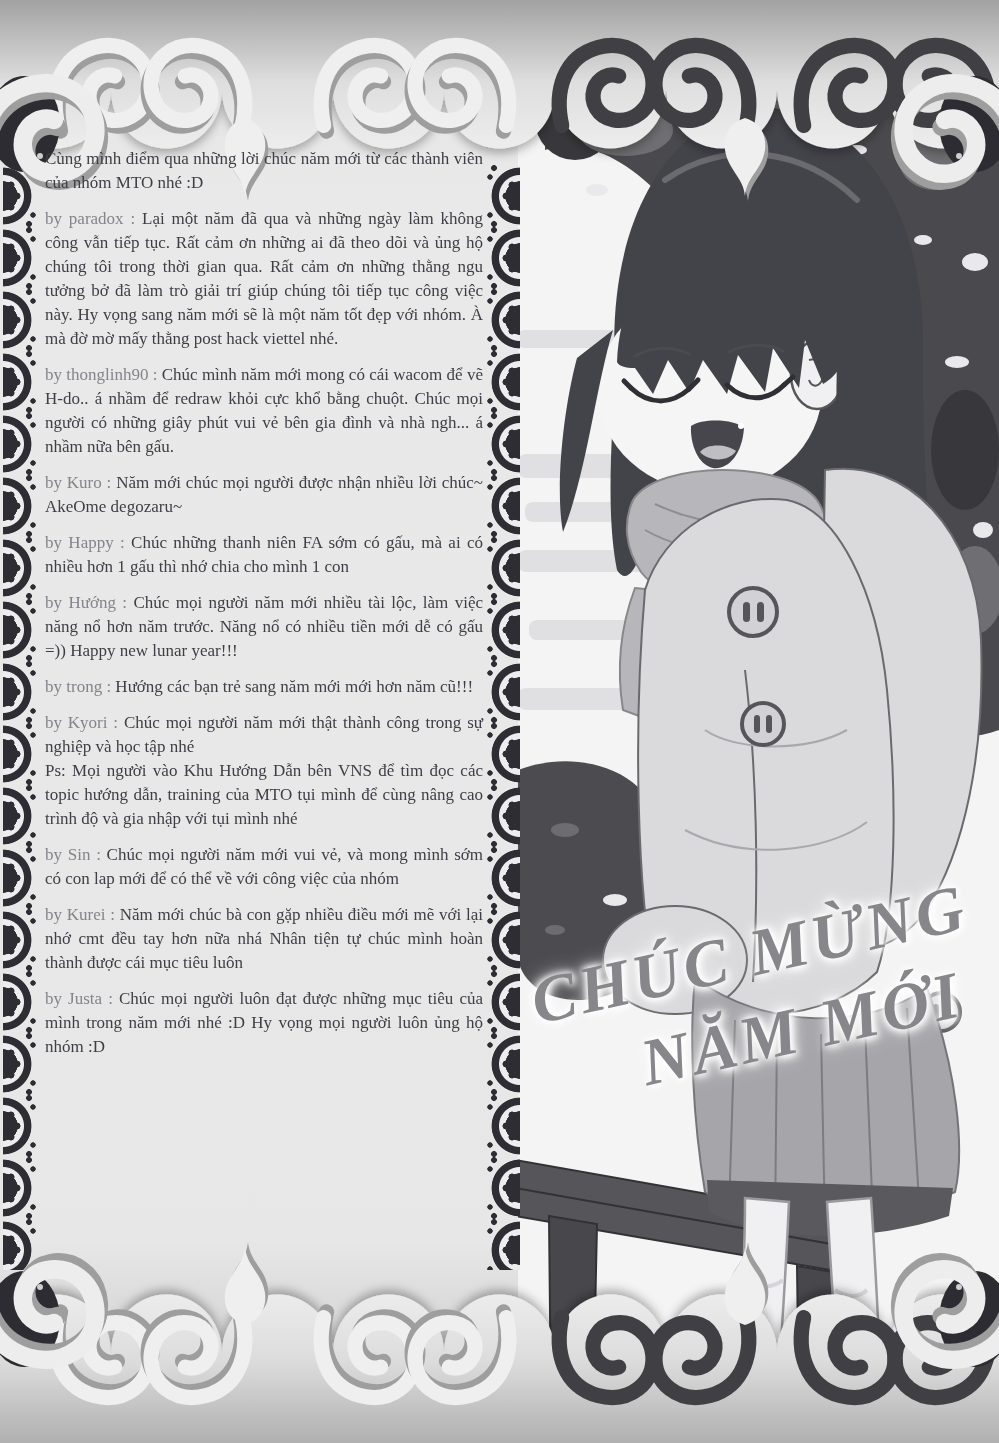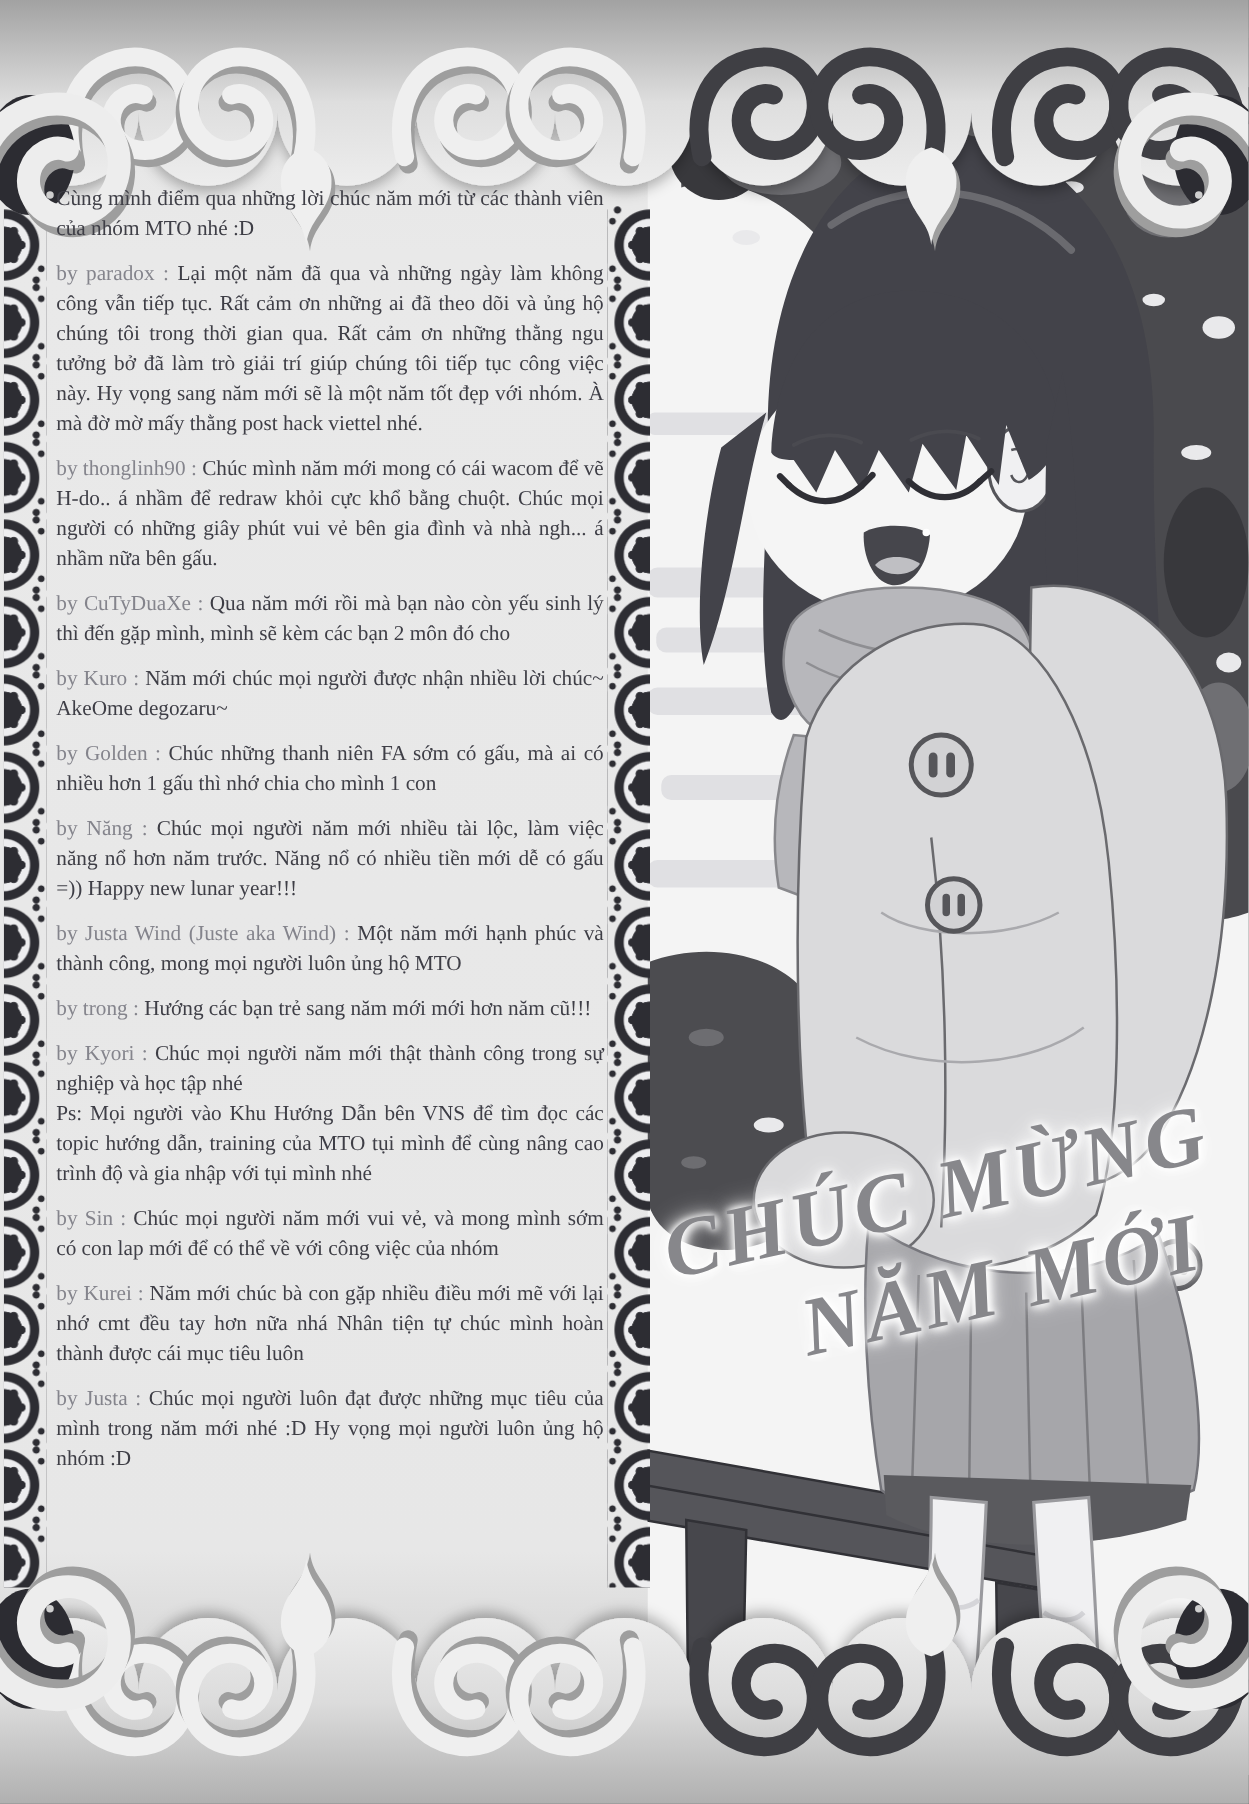--- a/index.html
+++ b/index.html
@@ -279,29 +279,27 @@
   <div class="lace lace-left"></div>
   <div class="lace lace-mid"></div>
 
   <div class="text-column">
     <p class="msg-block">Cùng mình điểm qua những lời chúc năm mới từ các thành viên của nhóm MTO nhé :D</p>
     <div id="messages-list">
     <p class="msg-block"><span class="byline">by paradox : </span><span>Lại một năm đã qua và những ngày làm không công vẫn tiếp tục. Rất cảm ơn những ai đã theo dõi và ủng hộ chúng tôi trong thời gian qua. Rất cảm ơn những thằng ngu tưởng bở đã làm trò giải trí giúp chúng tôi tiếp tục công việc này. Hy vọng sang năm mới sẽ là một năm tốt đẹp với nhóm. À mà đờ mờ mấy thằng post hack viettel nhé.</span></p>
 
     <p class="msg-block"><span class="byline">by thonglinh90 : </span><span>Chúc mình năm mới mong có cái wacom để vẽ H-do.. á nhầm để redraw khỏi cực khổ bằng chuột. Chúc mọi người có những giây phút vui vẻ bên gia đình và nhà ngh... á nhầm nữa bên gấu.</span></p>
 
-    <p class="msg-block"><span class="byline">by CuTyDuaXe : </span><span>Qua năm mới rồi mà bạn nào còn yếu sinh lý thì đến gặp mình, mình sẽ kèm các bạn 2 môn đó cho</span></p>
 
     <p class="msg-block"><span class="byline">by Kuro : </span><span>Năm mới chúc mọi người được nhận nhiều lời chúc~ AkeOme degozaru~</span></p>
 
-    <p class="msg-block"><span class="byline">by Golden : </span><span>Chúc những thanh niên FA sớm có gấu, mà ai có nhiều hơn 1 gấu thì nhớ chia cho mình 1 con</span></p>
-
-    <p class="msg-block"><span class="byline">by Năng : </span><span>Chúc mọi người năm mới nhiều tài lộc, làm việc năng nổ hơn năm trước. Năng nổ có nhiều tiền mới dễ có gấu =)) Happy new lunar year!!!</span></p>
-
-    <p class="msg-block"><span class="byline">by Justa Wind (Juste aka Wind) : </span><span>Một năm mới hạnh phúc và thành công, mong mọi người luôn ủng hộ MTO</span></p>
+    <p class="msg-block"><span class="byline">by Happy : </span><span>Chúc những thanh niên FA sớm có gấu, mà ai có nhiều hơn 1 gấu thì nhớ chia cho mình 1 con</span></p>
+
+    <p class="msg-block"><span class="byline">by Hướng : </span><span>Chúc mọi người năm mới nhiều tài lộc, làm việc năng nổ hơn năm trước. Năng nổ có nhiều tiền mới dễ có gấu =)) Happy new lunar year!!!</span></p>
+
 
     <p class="msg-block"><span class="byline">by trong : </span><span>Hướng các bạn trẻ sang năm mới mới hơn năm cũ!!!</span></p>
 
     <p class="msg-block"><span class="byline">by Kyori : </span><span>Chúc mọi người năm mới thật thành công trong sự nghiệp và học tập nhé
 Ps: Mọi người vào Khu Hướng Dẫn bên VNS để tìm đọc các topic hướng dẫn, training của MTO tụi mình để cùng nâng cao trình độ và gia nhập với tụi mình nhé</span></p>
 
     <p class="msg-block"><span class="byline">by Sin : </span><span>Chúc mọi người năm mới vui vẻ, và mong mình sớm có con lap mới để có thể về với công việc của nhóm</span></p>
 
 
     <p class="msg-block"><span class="byline">by Kurei : </span><span>Năm mới chúc bà con gặp nhiều điều mới mẽ với lại nhớ cmt đều tay hơn nữa nhá Nhân tiện tự chúc mình hoàn thành được cái mục tiêu luôn</span></p>

